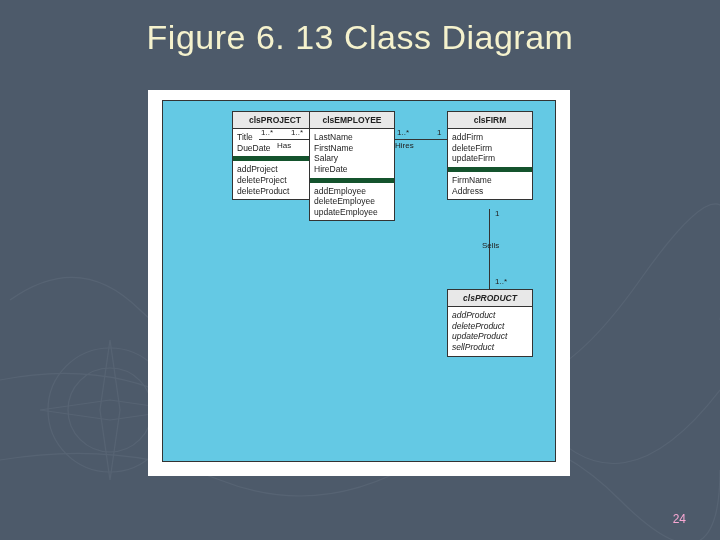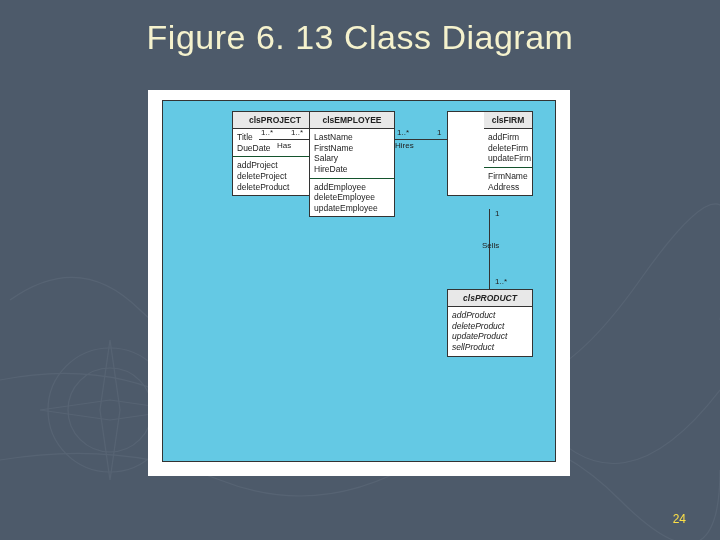--- a/index.html
+++ b/index.html
@@ -26,21 +26,21 @@
     color: #f5f2cd;
     font-size: 34px;
     font-weight: 400;
     font-family: "Trebuchet MS", Verdana, sans-serif;
     letter-spacing: 0.5px;
   }
   .page-num {
     position: absolute;
     bottom: 14px;
     right: 34px;
-    color: #fde047;
+    color: #f9a8d4;
     font-size: 12px;
   }
   .diagram-frame {
     position: absolute;
     top: 90px;
     left: 148px;
     width: 422px;
     height: 386px;
     background: #ffffff;
   }
@@ -63,21 +63,21 @@
   }
   .uml .header {
     font-weight: bold;
     text-align: center;
     padding: 3px 2px;
     border-bottom: 1px solid #333;
     background: #e8e8e8;
   }
   .uml .sect {
     padding: 3px 4px;
-    border-bottom: 1px solid #14532d;
+    border-bottom: 5px solid #14532d;
     line-height: 1.25;
   }
   .uml .sect:last-child { border-bottom: none; }
   .uml .sect div { white-space: nowrap; }
   .rel-line {
     position: absolute;
     background: #333;
   }
   .rel-label {
     position: absolute;
@@ -128,21 +128,21 @@
         <div>Salary</div>
         <div>HireDate</div>
       </div>
       <div class="sect">
         <div>addEmployee</div>
         <div>deleteEmployee</div>
         <div>updateEmployee</div>
       </div>
     </div>
 
-    <div class="uml" style="left:284px; top:10px;padding-left:36px;">
+    <div class="uml" style="left:284px; top:10px;">
       <div class="header">clsFIRM</div>
       <div class="sect">
         <div>addFirm</div>
         <div>deleteFirm</div>
         <div>updateFirm</div>
       </div>
       <div class="sect">
         <div>FirmName</div>
         <div>Address</div>
       </div>

